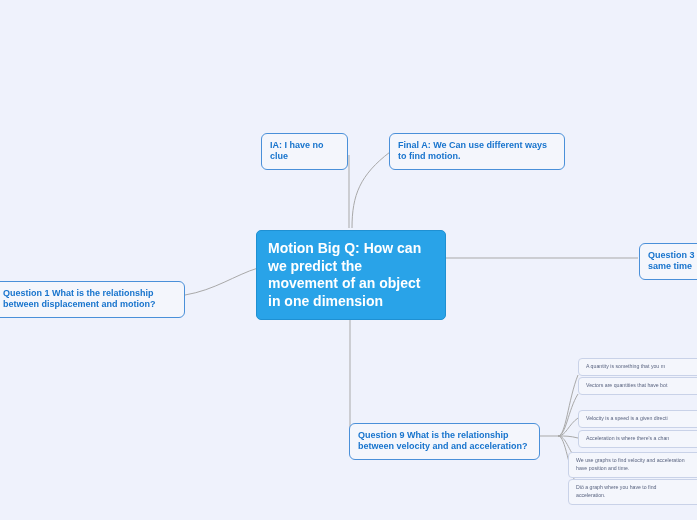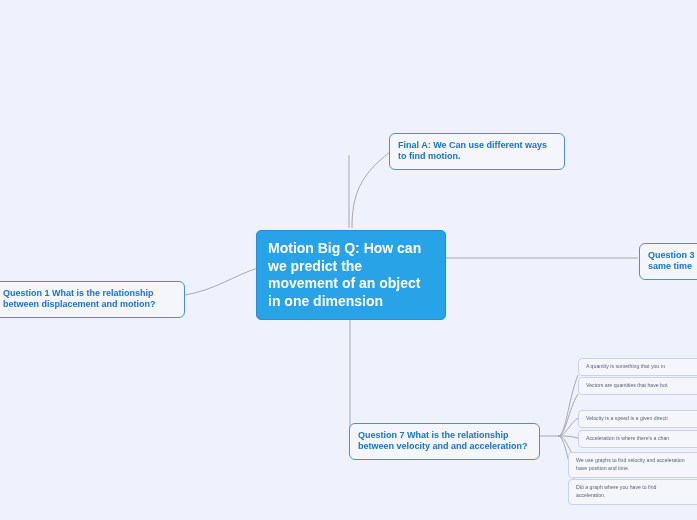--- a/index.html
+++ b/index.html
@@ -92,26 +92,27 @@
       <path d="M 558 436 C 566 436, 568 410, 578 394"></path>
       <path d="M 558 436 C 566 436, 568 425, 578 418"></path>
       <path d="M 558 436 C 566 436, 570 436, 578 438"></path>
       <path d="M 558 436 C 566 436, 568 450, 578 462"></path>
       <path d="M 558 436 C 566 436, 568 470, 578 488"></path>
     </g>
   </svg>
 
   <div class="node central" style="left:256px; top:230px; width:190px;">Motion Big Q: How can we predict the movement of an object in one dimension</div>
 
+  <div class="node branch" style="left:261px; top:133px; width:87px;">IA: I have no clue</div>
 
   <div class="node branch" style="left:389px; top:133px; width:176px;">Final A: We Can use different ways to find motion.</div>
 
   <div class="node branch" style="left:-6px; top:281px; width:191px;">Question 1 What is the relationship between displacement and motion?</div>
 
-  <div class="node branch" style="left:349px; top:423px; width:191px;">Question 7 What is the relationship between velocity and and acceleration?</div>
+  <div class="node branch" style="left:349px; top:423px; width:191px;">Question 9 What is the relationship between velocity and and acceleration?</div>
 
   <div class="node branch" style="left:639px; top:243px; width:191px;">Question 3 What is the same time is the same time</div>
 
   <div class="node leaf" style="left:578px; top:358px; width:175px;">
     <span class="leaf-text">A quantity is something that you m</span>
   </div>
 
   <div class="node leaf" style="left:578px; top:377px; width:175px;">
     <span class="leaf-text">Vectors are quantities that have bot</span>
   </div>

